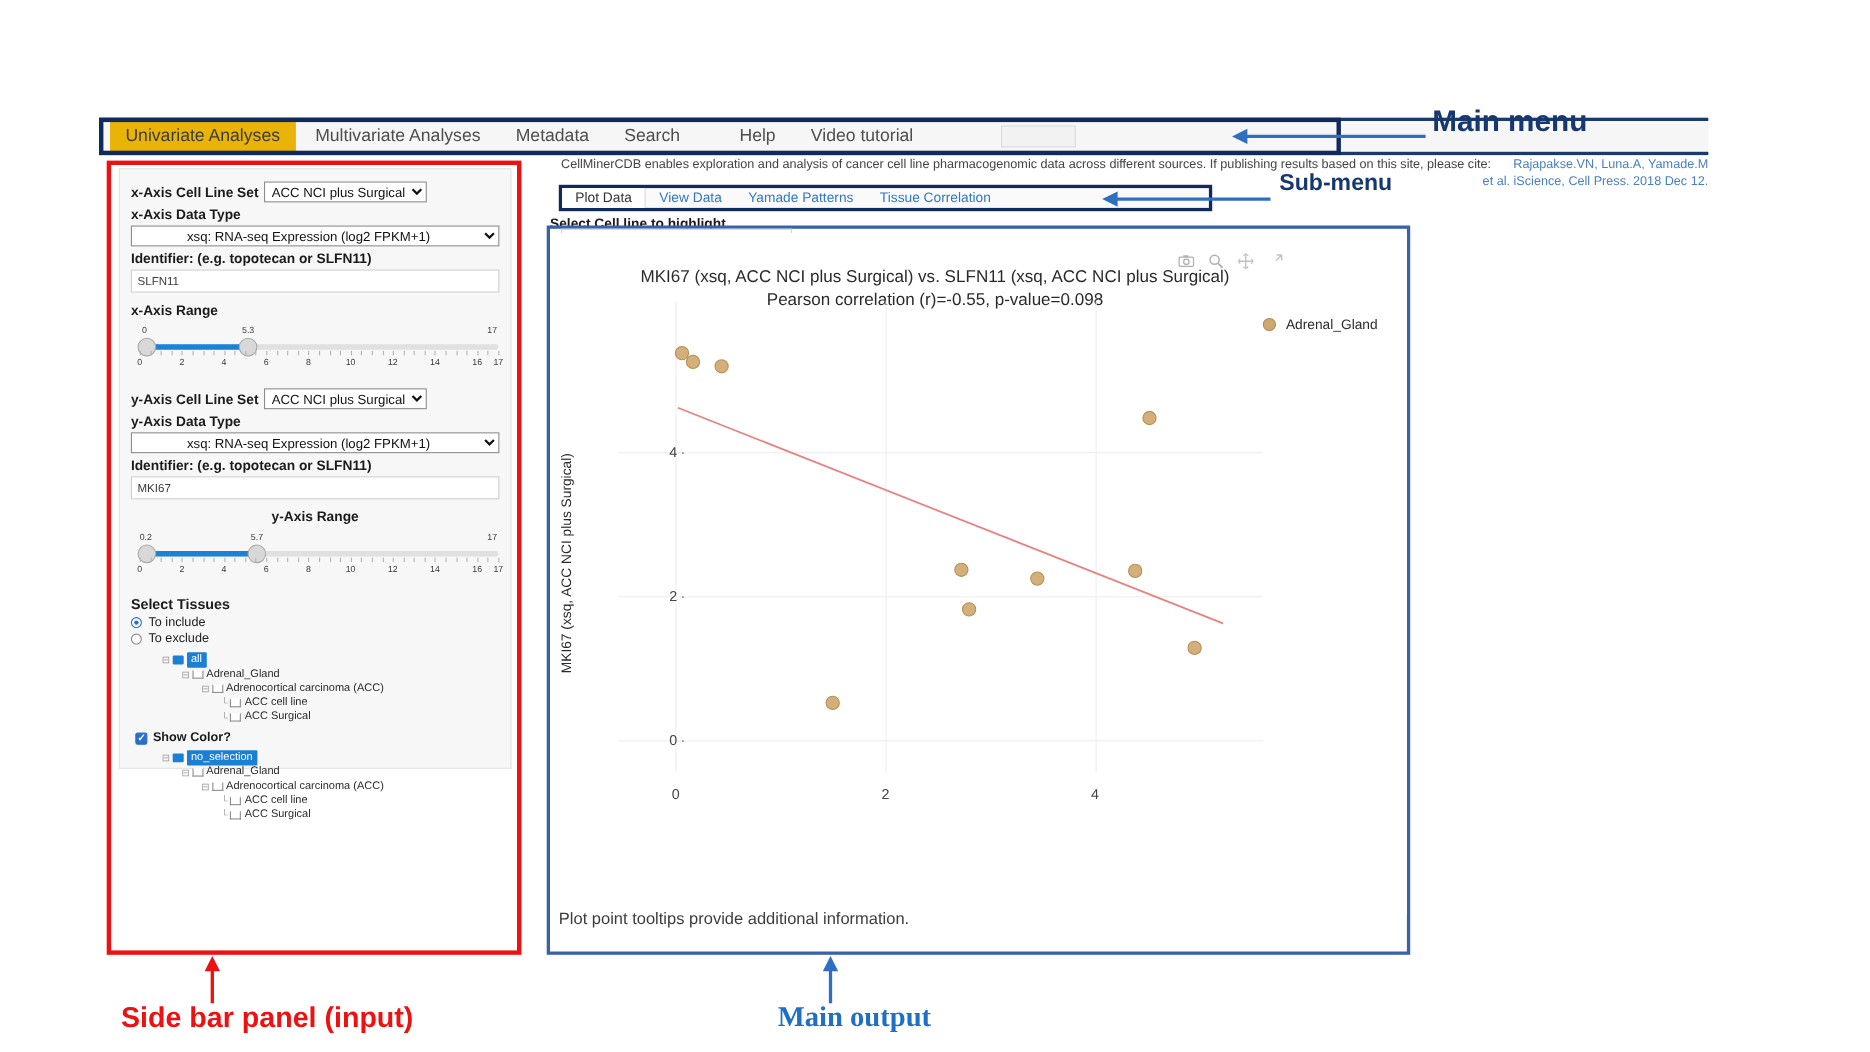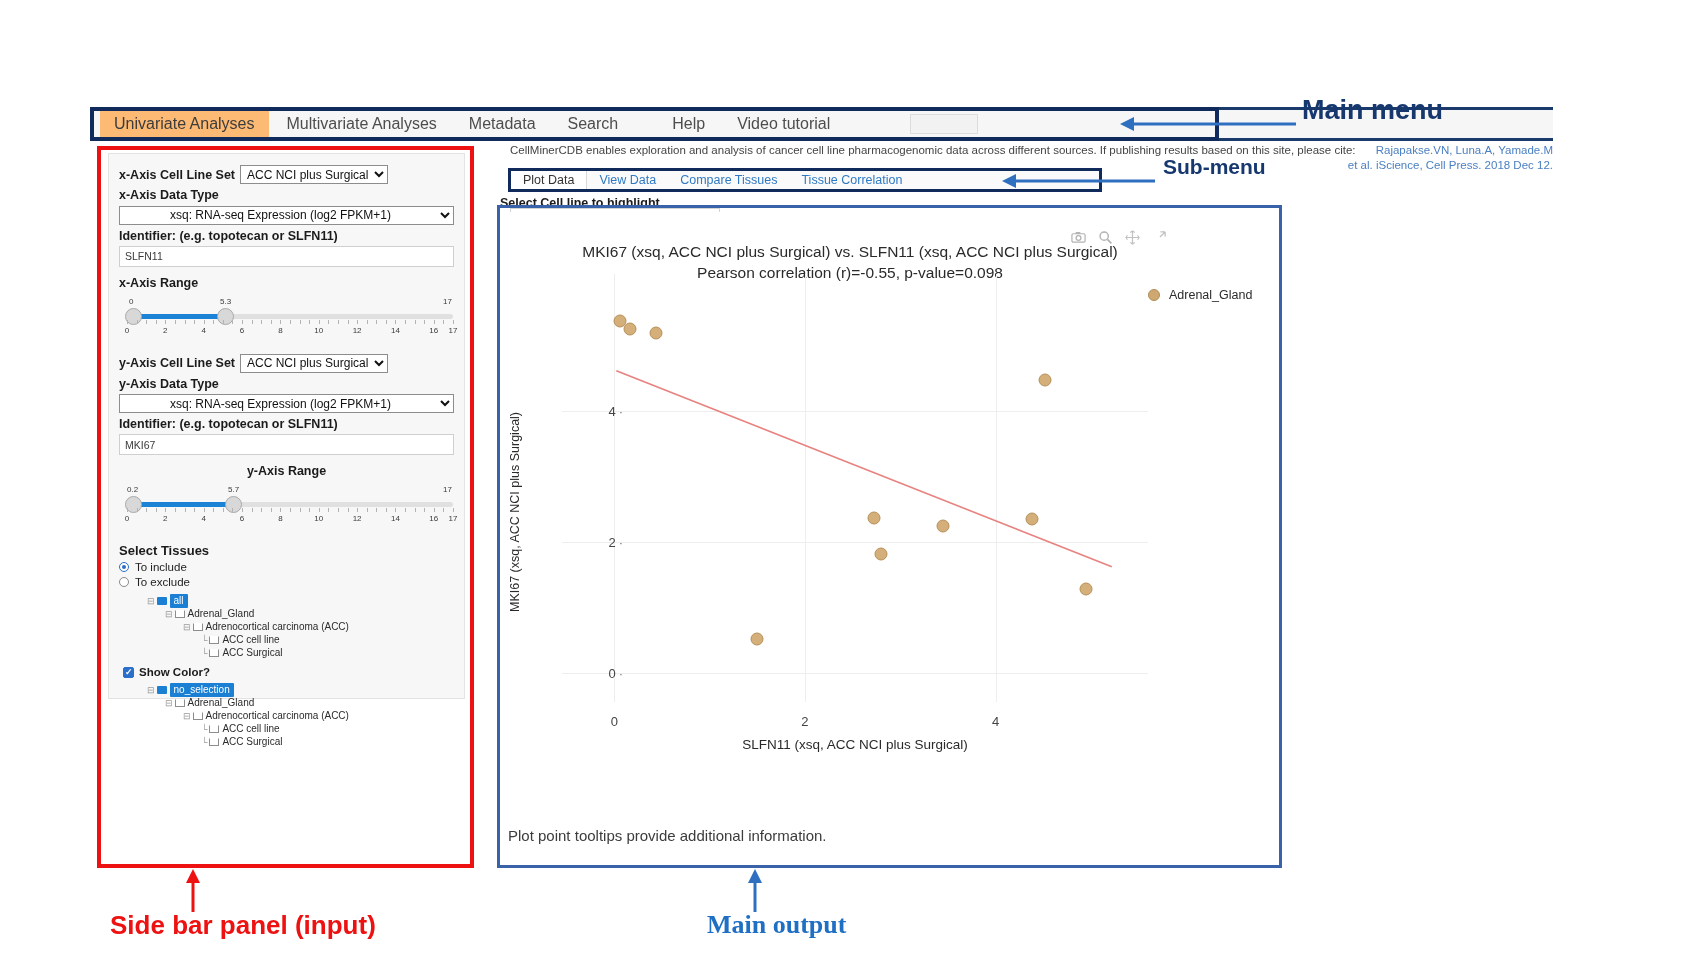--- a/index.html
+++ b/index.html
@@ -20,21 +20,21 @@
     display:flex; align-items:center;
   }
   #main-menu-highlight{
     position:absolute; left:90px; top:107px; width:1129px; height:34px;
     border:4px solid #102a5c; pointer-events:none;
   }
   .menu-item{
     font-size:16px; color:#4d4d4d; padding:4px 14px; margin-left:4px;
     white-space:nowrap; line-height:20px;
   }
-  .menu-item.active{ background:#fdba74; color:#3c3c3c; }
+  .menu-item.active{ background:#eab308; color:#3c3c3c; }
   #menu-search-box{
     width:68px; height:20px; background:#f2f2f2; border:1px solid #dcdcdc;
     margin-left:66px;
   }
 
   
   #citation{
     position:absolute; left:495px; top:143px; width:1058px;
     font-size:11.5px; color:#444; text-align:right; line-height:15px;
   }
@@ -415,21 +415,21 @@
         <span class="tw">└</span>
         <span class="folder-open"></span>
         <span>ACC Surgical</span>
       </div>
     </div>
 </div>
 
 <div id="submenu">
   <div class="sub-item active">Plot Data</div>
   <div class="sub-item">View Data</div>
-  <div class="sub-item">Compare Tissues</div>
+  <div class="sub-item">Yamade Patterns</div>
   <div class="sub-item">Tissue Correlation</div>
 </div>
 
 <div id="sel-highlight-label">Select Cell line to highlight</div>
 <div id="main-outline"></div>
 <div id="sel-highlight-input"></div>
 
 <div id="plot">
   <div id="plot-title">
     <div>MKI67 (xsq, ACC NCI plus Surgical) vs. SLFN11 (xsq, ACC NCI plus Surgical)</div>
@@ -484,21 +484,20 @@
       <div class="pt" style="left:483.09268292682924px;top:105.85648854961829px;background:#d4af7a"></div>
       <div class="pt" style="left:311.58048780487815px;top:243.73129770992364px;background:#d4af7a"></div>
       <div class="pt" style="left:381.13821138211387px;top:251.57251908396947px;background:#d4af7a"></div>
       <div class="pt" style="left:469.7528455284553px;top:245.03816793893128px;background:#d4af7a"></div>
       <div class="pt" style="left:319.2032520325203px;top:279.67022900763357px;background:#d4af7a"></div>
       <div class="pt" style="left:524.0650406504066px;top:314.9557251908397px;background:#d4af7a"></div>
       <div class="pt" style="left:195.33333333333331px;top:364.6167938931298px;background:#d4af7a"></div>
     </div>
 
   <div id="ylab">MKI67 (xsq, ACC NCI plus Surgical)</div>
-  <div id="xlab">SLFN11 (xsq, ACC NCI plus Surgical)</div>
 <div class="ytick" style="top:460.59541984732823px">0</div>
     <div class="ytick" style="top:329.9083969465649px">2</div>
     <div class="ytick" style="top:199.2213740458015px">4</div>
     <div class="xtick" style="left:114.40650406504065px;top:502px">0</div>
     <div class="xtick" style="left:304.9756097560976px;top:502px">2</div>
     <div class="xtick" style="left:495.5447154471545px;top:502px">4</div>
   </div>
 
 <div id="plot-footnote">Plot point tooltips provide additional information.</div>
 

